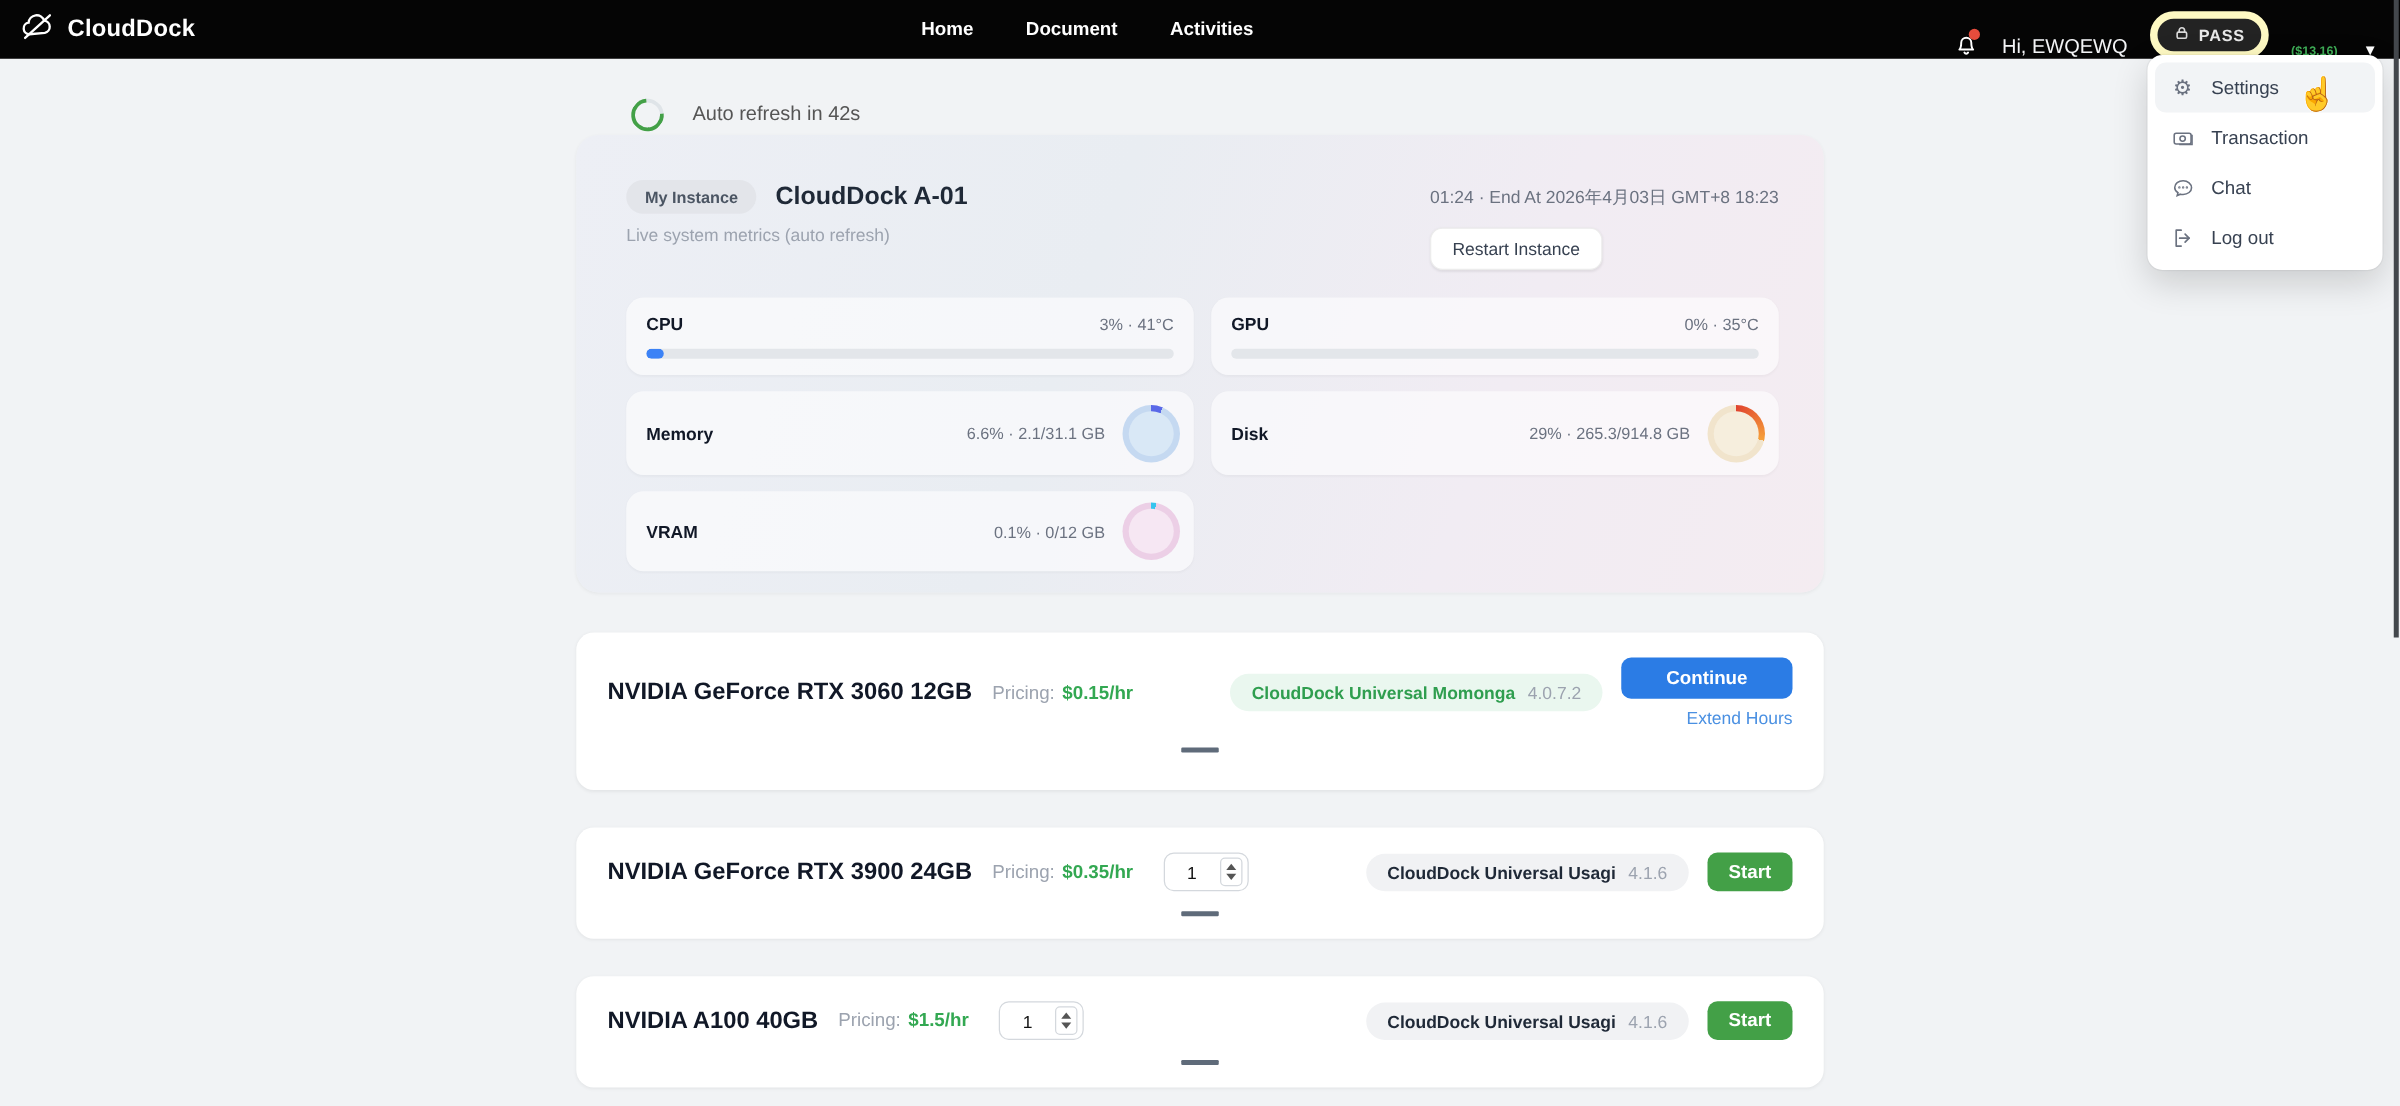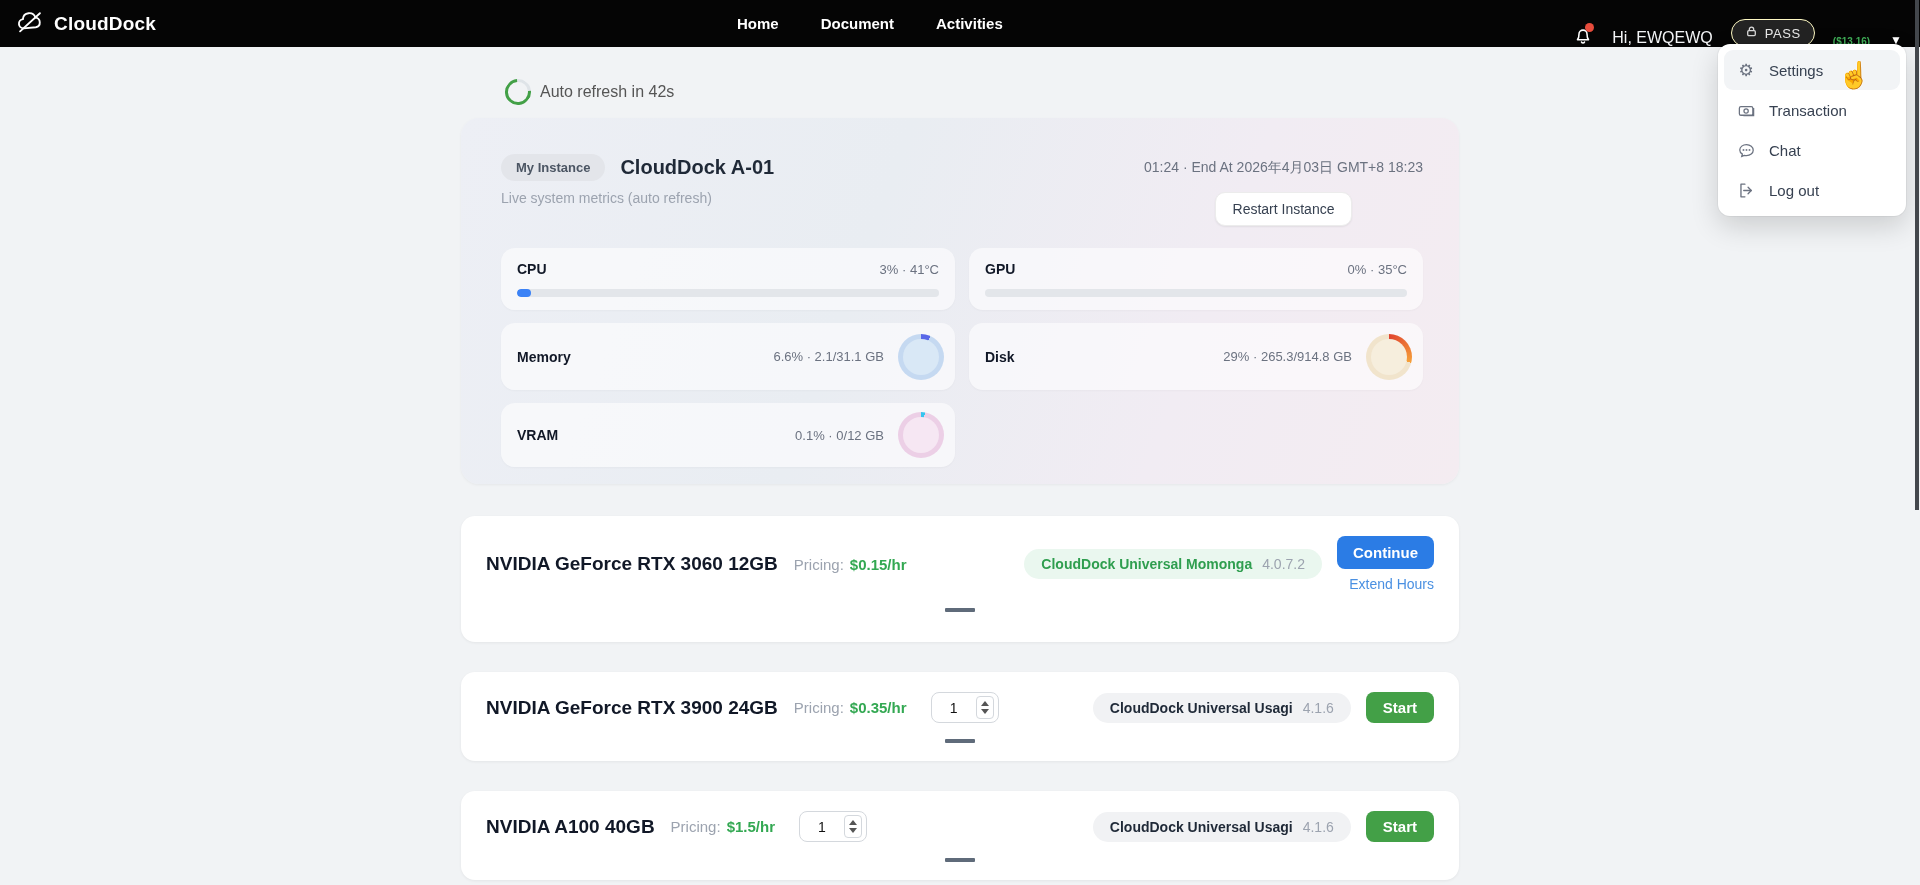--- a/index.html
+++ b/index.html
@@ -14,54 +14,54 @@
   
   .nav { position:absolute; top:0; left:0; right:0; height:47px; background:#050505; color:#fff; z-index:5; }
   .brand { position:absolute; left:16px; top:0; height:47px; display:flex; align-items:center; gap:10px; }
   .brand-name { font-size:19px; font-weight:bold; letter-spacing:.2px; }
   .nav-links { position:absolute; left:737px; top:0; height:47px; display:flex; align-items:center; gap:42px; }
   .nav-link { font-size:15px; font-weight:bold; color:#fff; cursor:pointer; }
   .nav-right { position:absolute; right:18px; top:0; height:47px; display:flex; align-items:flex-end; gap:18px; }
   .bell { position:relative; width:22px; height:22px; }
   .bell-dot { position:absolute; top:-2px; right:0px; width:9px; height:9px; border-radius:50%; background:#e74c3c; }
   .greeting { font-size:16px; color:#f3f4f6; }
-  .pass-pill { display:flex; align-items:center; gap:7px; background:#232323; border:1px solid #fef9c3;
-    border-radius:999px; padding:5px 13px; font-size:13px; font-weight:normal; letter-spacing:.6px; color:#e8e8e8; }
+  .pass-pill { display:flex; align-items:center; gap:7px; background:#232323; border:6px solid #fef9c3;
+    border-radius:999px; padding:5px 13px; font-size:13px; font-weight:bold; letter-spacing:.6px; color:#e8e8e8; }
   .balance { font-size:10px; font-weight:bold; color:#3fae57; }
   .caret { font-size:12px; color:#fff; margin-left:2px; }
 
   
   .menu { position:absolute; top:44px; right:14px; width:188px; background:#fff; border-radius:12px;
     box-shadow:0 10px 28px rgba(0,0,0,.16), 0 0 0 1px rgba(0,0,0,.04); padding:6px; z-index:20; }
   .menu-item { display:flex; align-items:center; gap:13px; height:40px; padding:0 12px; border-radius:9px;
     font-size:15px; color:#374151; cursor:pointer; }
   .menu-item.active { background:#f2f4f6; }
   .menu-icon { width:20px; display:flex; justify-content:center; align-items:center; color:#6b7280; font-size:17px; }
   .cursor-hand { position:absolute; left:1838px; top:60px; z-index:30; font-size:26px; color:#111;
     text-shadow:0 0 2px #fff; }
 
   
   .scroll-thumb { position:absolute; top:0; right:1px; width:4px; height:510px; background:#43474c; z-index:40; }
 
   
   .main { width:998px; margin:0 auto; padding-top:47px; position:relative; }
-  .refresh-row { display:flex; align-items:center; gap:9px; margin:32px 0 13px 44px; color:#555; font-size:16px; }
+  .refresh-row { display:flex; align-items:center; gap:23px; margin:32px 0 3px 44px; color:#555; font-size:16px; }
   .spinner { width:26px; height:26px; border-radius:50%; border:3px solid #43a047; border-top-color:#dfe4e8;
     transform:rotate(40deg); }
 
   
   .instance-card { height:366px; border-radius:18px; padding:36px 36px 0 40px;
     background:linear-gradient(110deg,#edeff5 0%,#e9edf2 40%,#f1ecf3 72%,#f4ecf1 100%);
     box-shadow:0 1px 3px rgba(0,0,0,.05); }
   .inst-header { display:flex; }
   .inst-badge-row { display:flex; align-items:center; }
   .inst-badge { background:#e3e5ea; border-radius:999px; padding:6px 15px; font-size:13px; font-weight:bold; color:#4b5563; }
   .inst-title { font-size:20px; font-weight:bold; color:#1f2937; margin-left:15px; }
   .inst-sub { margin-top:9px; font-size:14px; color:#9ca3af; }
-  .inst-right { margin-left:auto; display:flex; flex-direction:column; align-items:center; }
+  .inst-right { margin-left:auto; display:flex; flex-direction:column; align-items:flex-start; }
   .inst-time { font-size:14px; color:#6b7280; margin-top:5px; }
   .restart-btn { margin-top:15px; background:#fff; border:1px solid #ececec; border-radius:10px; padding:8px 17px;
     font-size:14px; color:#374151; box-shadow:0 1px 2px rgba(0,0,0,.07); cursor:pointer; font-family:inherit; }
 
   .metrics { margin-top:22px; display:grid; grid-template-columns:1fr 1fr; column-gap:14px; row-gap:13px; }
   .metric { background:rgba(255,255,255,.58); border-radius:14px; padding:13px 16px; box-shadow:0 1px 2px rgba(0,0,0,.03); }
   .metric-top { display:flex; justify-content:space-between; align-items:center; }
   .m-name { font-size:14px; font-weight:bold; color:#111827; }
   .m-val { font-size:13px; color:#6b7280;margin-left:40px; }
   .m-bar { margin-top:12px; height:8px; border-radius:4px; background:#e3e6ea; overflow:hidden; }
@@ -88,21 +88,21 @@
     display:flex; flex-direction:column; align-items:center; justify-content:center; gap:3px; cursor:pointer; }
   .tri-up { width:0; height:0; border-left:4px solid transparent; border-right:4px solid transparent; border-bottom:5px solid #555; }
   .tri-down { width:0; height:0; border-left:4px solid transparent; border-right:4px solid transparent; border-top:5px solid #555; }
   .offer-right { margin-left:auto; display:flex; align-items:center; gap:15px; }
   .img-badge { display:flex; align-items:center; gap:10px; border-radius:999px; padding:7px 17px; font-size:14px; font-weight:bold; }
   .img-badge.green { background:#eaf7ef; color:#2f9e4f; }
   .img-badge.gray { background:#f1f2f4; color:#1f2937; }
   .badge-ver { color:#9ca3af; font-weight:normal; }
   .action-col { display:flex; flex-direction:column; align-items:flex-end; }
   .btn { border:none; border-radius:8px; color:#fff; font-weight:bold; font-size:15px; cursor:pointer; font-family:inherit; }
-  .btn-continue { background:#2b7ce5; padding:8px 16px; }
+  .btn-continue { background:#2b7ce5; padding:8px 36px; }
   .btn-start { background:#43a047; padding:7px 17px; }
   .extend-link { color:#4a90e2; font-size:14px; margin-top:7px; cursor:pointer; }
   .dash { width:30px; height:4px; background:#5f6b7a; border-radius:1px; margin:16px auto 10px; }
   .offer.first .dash { margin-bottom:22px; }
 </style>
 </head>
 <body>
 
 <header class="nav">
   <div class="brand">

